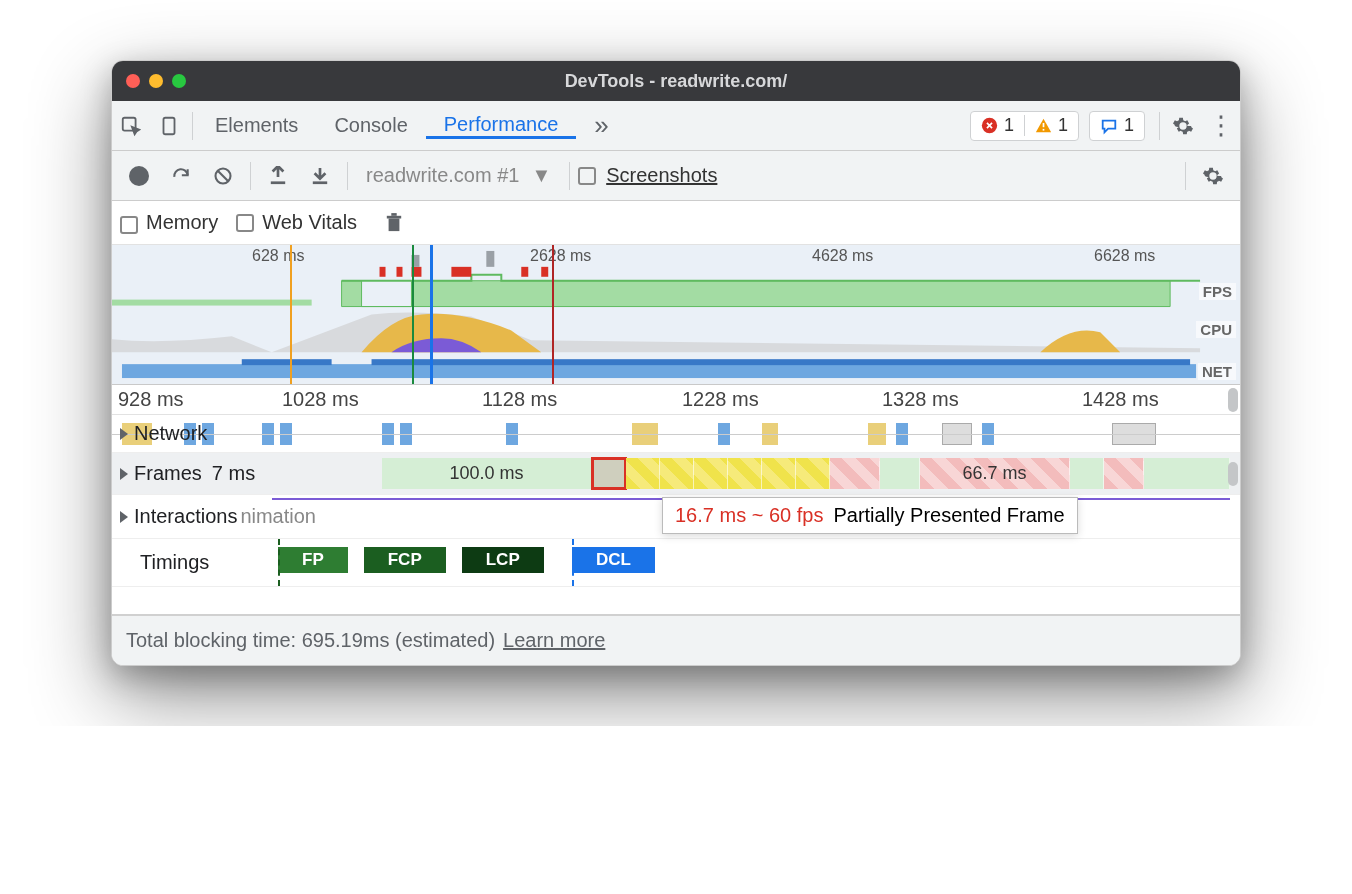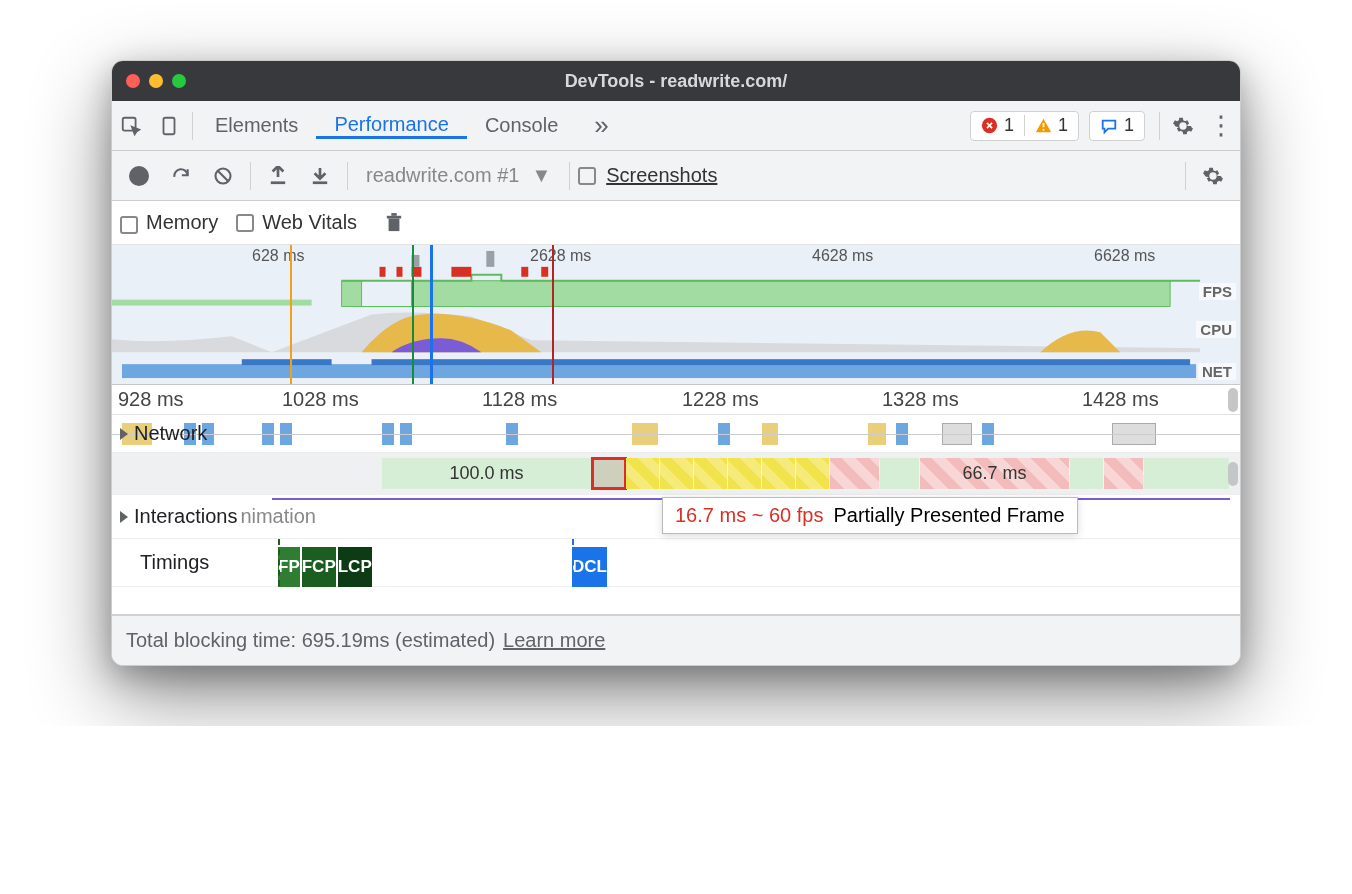--- a/index.html
+++ b/index.html
@@ -63,21 +63,21 @@
   .disclose{width:0;height:0;border-left:8px solid #5f6368;border-top:6px solid transparent;border-bottom:6px solid transparent;display:inline-block;}
   .track .lane{position:absolute;left:0;right:0;top:0;bottom:0;}
   .frames-lane{display:flex;position:absolute;left:160px;right:10px;top:5px;bottom:5px;}
   .fr{height:100%;display:flex;align-items:center;justify-content:center;font-size:18px;color:#333;border-right:1px solid rgba(255,255,255,0.6);}
   .fr.g{background:#d5eed5;}
   .fr.y{background:repeating-linear-gradient(45deg,#f0e34b,#f0e34b 10px,#f6ea7a 10px,#f6ea7a 20px);}
   .fr.r{background:repeating-linear-gradient(45deg,#f3bcbc,#f3bcbc 10px,#f8d6d6 10px,#f8d6d6 20px);}
   .fr.sel{outline:3px solid #d93025;outline-offset:-2px;background:#cfcfbe;}
   .tooltip{position:absolute;background:#fff;border:1px solid #bbb;padding:6px 12px;font-size:20px;display:flex;gap:10px;align-items:center;box-shadow:0 2px 8px rgba(0,0,0,0.15);z-index:20;}
   .tooltip .red{color:#d93025;}
-  .tmark{display:inline-flex;align-items:center;justify-content:center;height:40px;padding:0 0;color:#fff;font-size:17px;font-weight:600;margin-right:2px;}
+  .tmark{display:inline-flex;align-items:center;justify-content:center;height:26px;padding:0 24px;color:#fff;font-size:17px;font-weight:600;margin-right:16px;}
   .tmark.fp{background:#2e7d32;} .tmark.fcp{background:#1b5e20;} .tmark.lcp{background:#0d3b13;} .tmark.dcl{background:#1a73e8;}
   .footer{background:#f1f3f4;border-top:1px solid #d0d0d0;height:50px;display:flex;align-items:center;padding:0 14px;font-size:20px;color:#5f6368;gap:8px;}
   .footer a{color:#5f6368;text-decoration:underline;cursor:pointer;}
   .netblip{position:absolute;top:8px;width:12px;height:22px;background:#6ea7e0;}
   .scrollthumb{position:absolute;right:2px;width:10px;height:24px;background:#c4c6c8;border-radius:5px;}
   svg{display:block;}
 </style>
 </head>
 <body>
 
@@ -100,22 +100,22 @@
         </svg>
     </div>
     <div class="iconbtn">
       <svg width="22" height="22" viewBox="0 0 24 24" fill="none" stroke="#5f6368" stroke-width="2">
           <rect x="6" y="3" width="12" height="18" rx="2"></rect>
         </svg>
     </div>
     <div class="vsep"></div>
     <div class="tabs">
       <div class="tab">Elements</div>
+      <div class="tab">Console</div>
       <div class="tab active">Performance</div>
-      <div class="tab">Console</div>
       <div class="tab" style="font-size:26px;">»</div>
     </div>
     <div class="spacer"></div>
     <div class="pillgroup">
       <div class="pillseg">
         <span class="ico-err">
           <svg width="17" height="17" viewBox="0 0 20 20">
               <circle cx="10" cy="10" r="9" fill="#d93025"></circle>
               <path d="M7 7l6 6M13 7l-6 6" stroke="#fff" stroke-width="2"></path>
             </svg>
@@ -285,20 +285,25 @@
       <div class="netblip" style="left:756px;background:#e9cf7a;width:18px;"></div>
       <div class="netblip" style="left:784px;"></div>
       <div class="netblip" style="left:830px;background:#ddd;width:30px;border:1px solid #aaa;"></div>
       <div class="netblip" style="left:870px;"></div>
       <div class="netblip" style="left:1000px;background:#ddd;width:44px;border:1px solid #aaa;"></div>
     </div>
     <div style="position:absolute;left:0;right:0;top:50%;height:1px;background:#ccc;"></div>
   </div>
 
   <div class="track" style="height:42px;background:#eef0f2;">
+    <div class="head" style="width:230px;">
+        <span class="disclose"></span>
+      <span>Frames</span>
+      <span style="margin-left:4px;">7 ms</span>
+    </div>
     <div class="frames-lane" style="left:270px;">
       <div class="fr g" style="flex:0 0 210px;">
           <span>100.0 ms</span>
         </div>
       <div class="fr sel" style="flex:0 0 34px;"></div>
       <div class="fr y" style="flex:0 0 34px;"></div>
       <div class="fr y" style="flex:0 0 34px;"></div>
       <div class="fr y" style="flex:0 0 34px;"></div>
       <div class="fr y" style="flex:0 0 34px;"></div>
       <div class="fr y" style="flex:0 0 34px;"></div>

